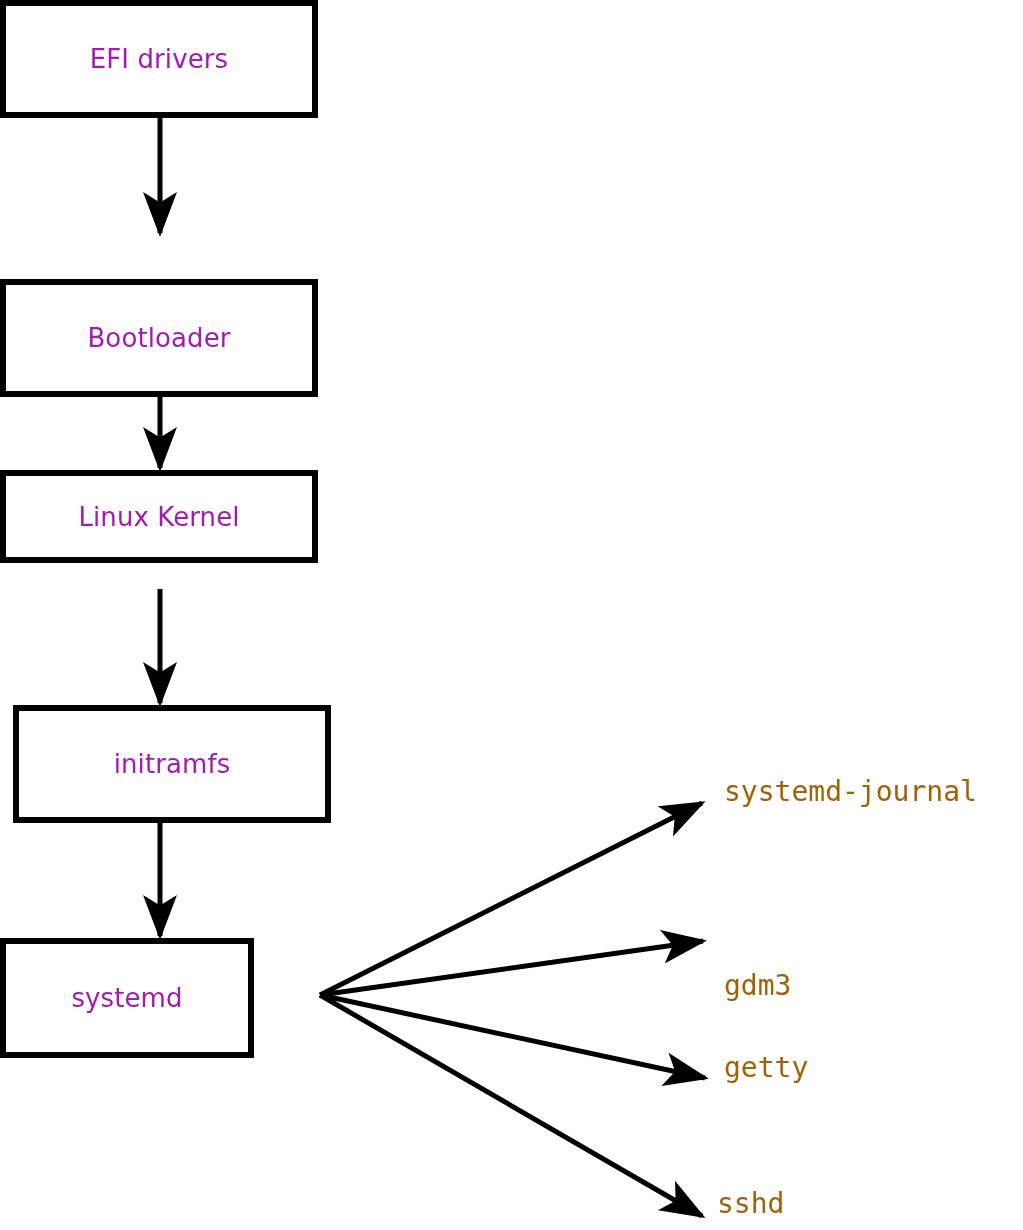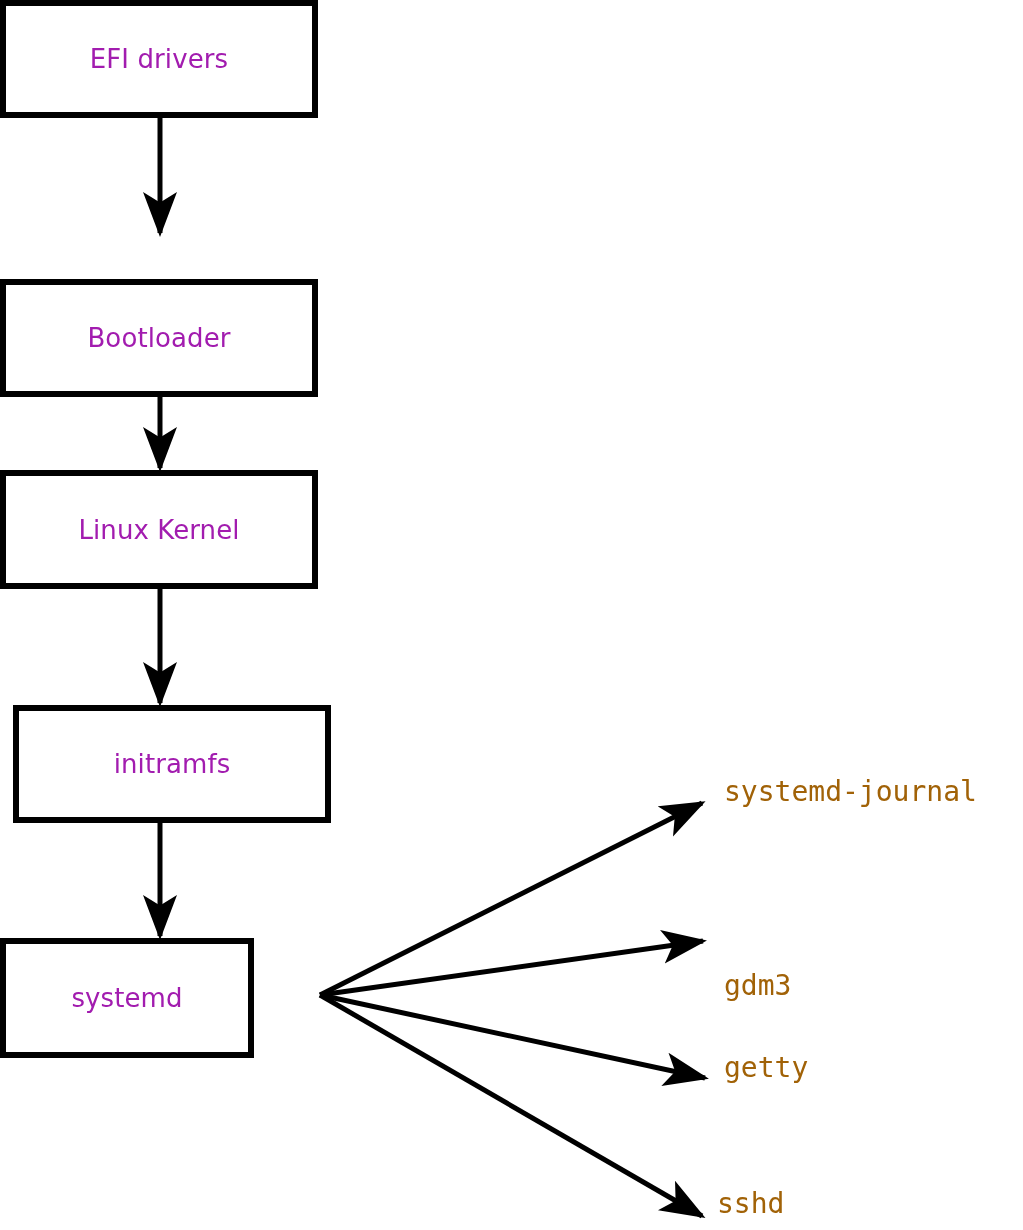--- a/index.html
+++ b/index.html
@@ -85,21 +85,21 @@
       </g>
   </svg>
 
   <div id="chain-node-layer">
       <div class="node-box" style="left: 0px; top: 0px; width: 318px; height: 118px; border-color: rgb(0, 0, 0);">
         <span class="node-label">EFI drivers</span>
       </div>
       <div class="node-box" style="left: 0px; top: 235px; width: 318px; height: 118px; border-color: rgb(0, 0, 0); margin-top: 44px;">
         <span class="node-label">Bootloader</span>
       </div>
-      <div class="node-box" style="left: 0px; top: 470px; width: 318px; height: 119px; border-color: rgb(0, 0, 0);">
+      <div class="node-box" style="left: 0px; top: 470px; width: 318px; height: 93px; border-color: rgb(0, 0, 0);">
         <span class="node-label">Linux Kernel</span>
       </div>
       <div class="node-box" style="left: 0px; top: 705px; width: 318px; height: 118px; border-color: rgb(0, 0, 0); margin-left: 13px;">
         <span class="node-label">initramfs</span>
       </div>
       <div class="node-box" style="left: 0px; top: 938px; width: 254px; height: 120px; border-color: rgb(0, 0, 0);">
         <span class="node-label">systemd</span>
       </div>
     </div>
 

